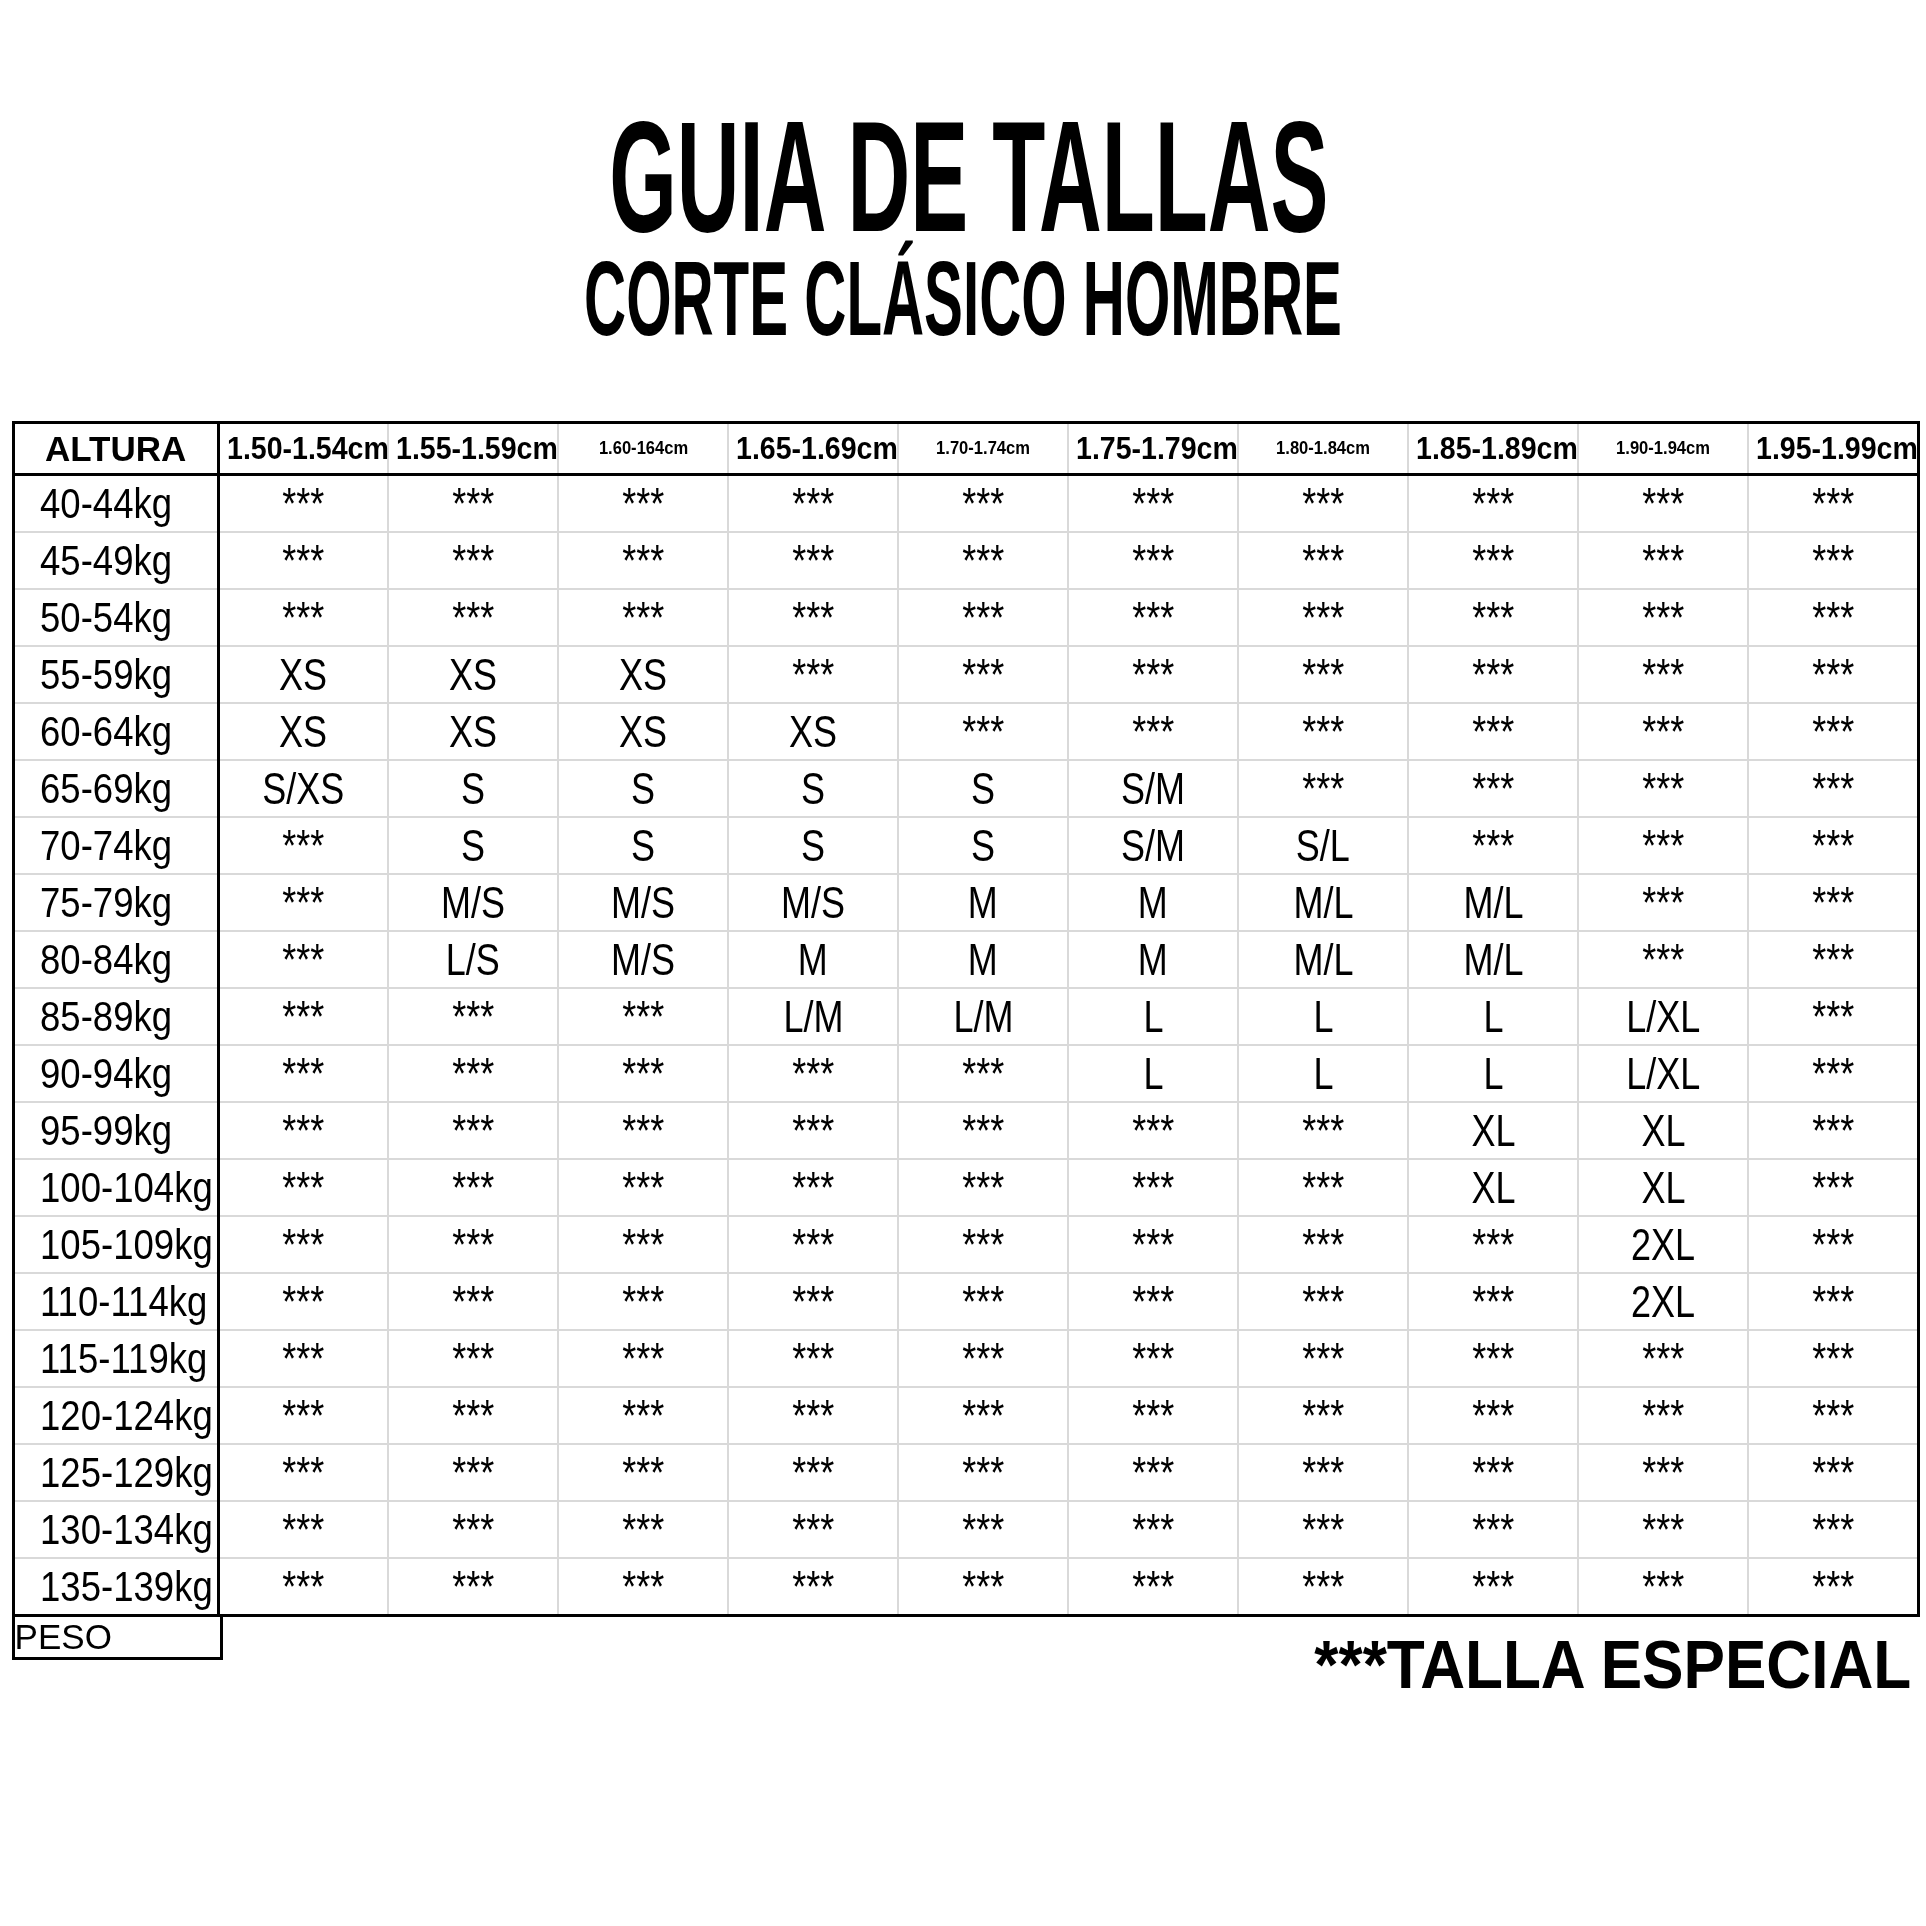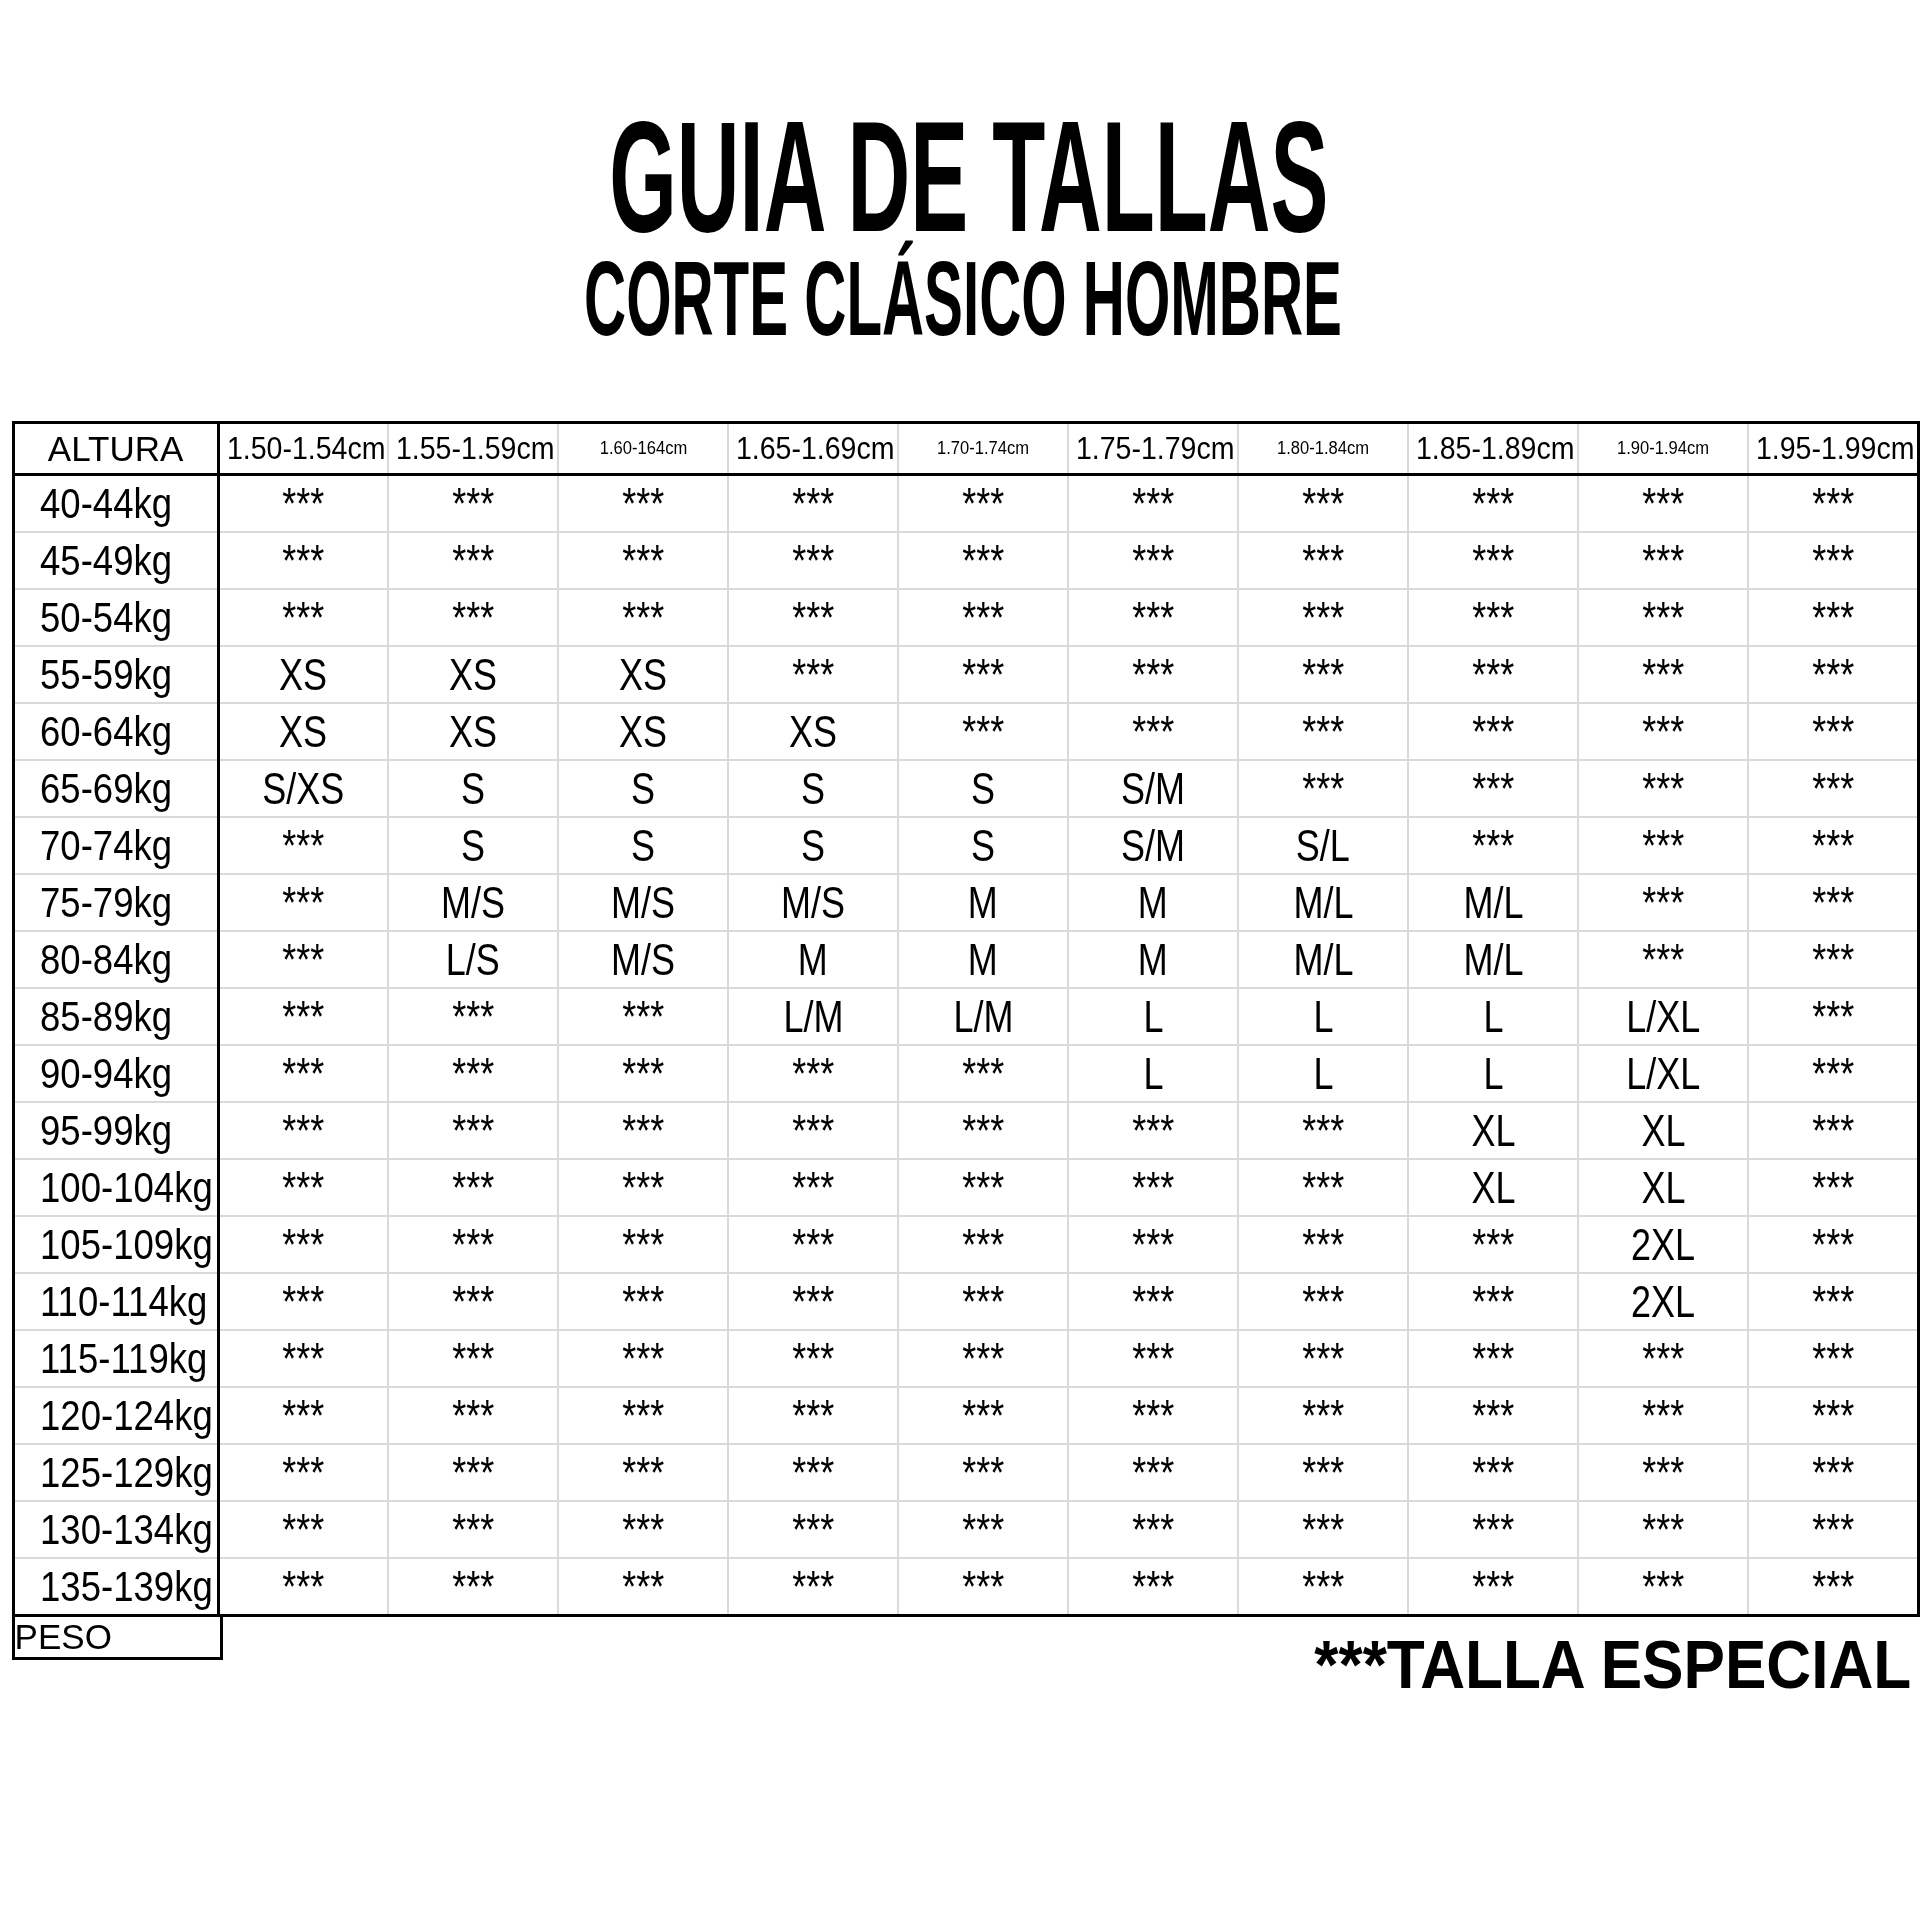--- a/index.html
+++ b/index.html
@@ -61,21 +61,21 @@
   .size-table col.ch { width: 170px; }
   .size-table th, .size-table td {
     border: 2.3px solid #d9d9d9;
     background: #ffffff;
     padding: 0;
   }
   .size-table thead th {
     height: 49px;
     border-bottom: 3.1px solid #000000;
     font-size: 31px;
-    font-weight: 400;
+    font-weight: 700;
     text-align: center;
     vertical-align: middle;
   }
   
   .size-table thead th:nth-child(2n+4) { font-size: 18px; }
   .size-table thead th.corner {
     border-right: 3.1px solid #000000;
     font-size: 35px;
   }
   .sq-h {

